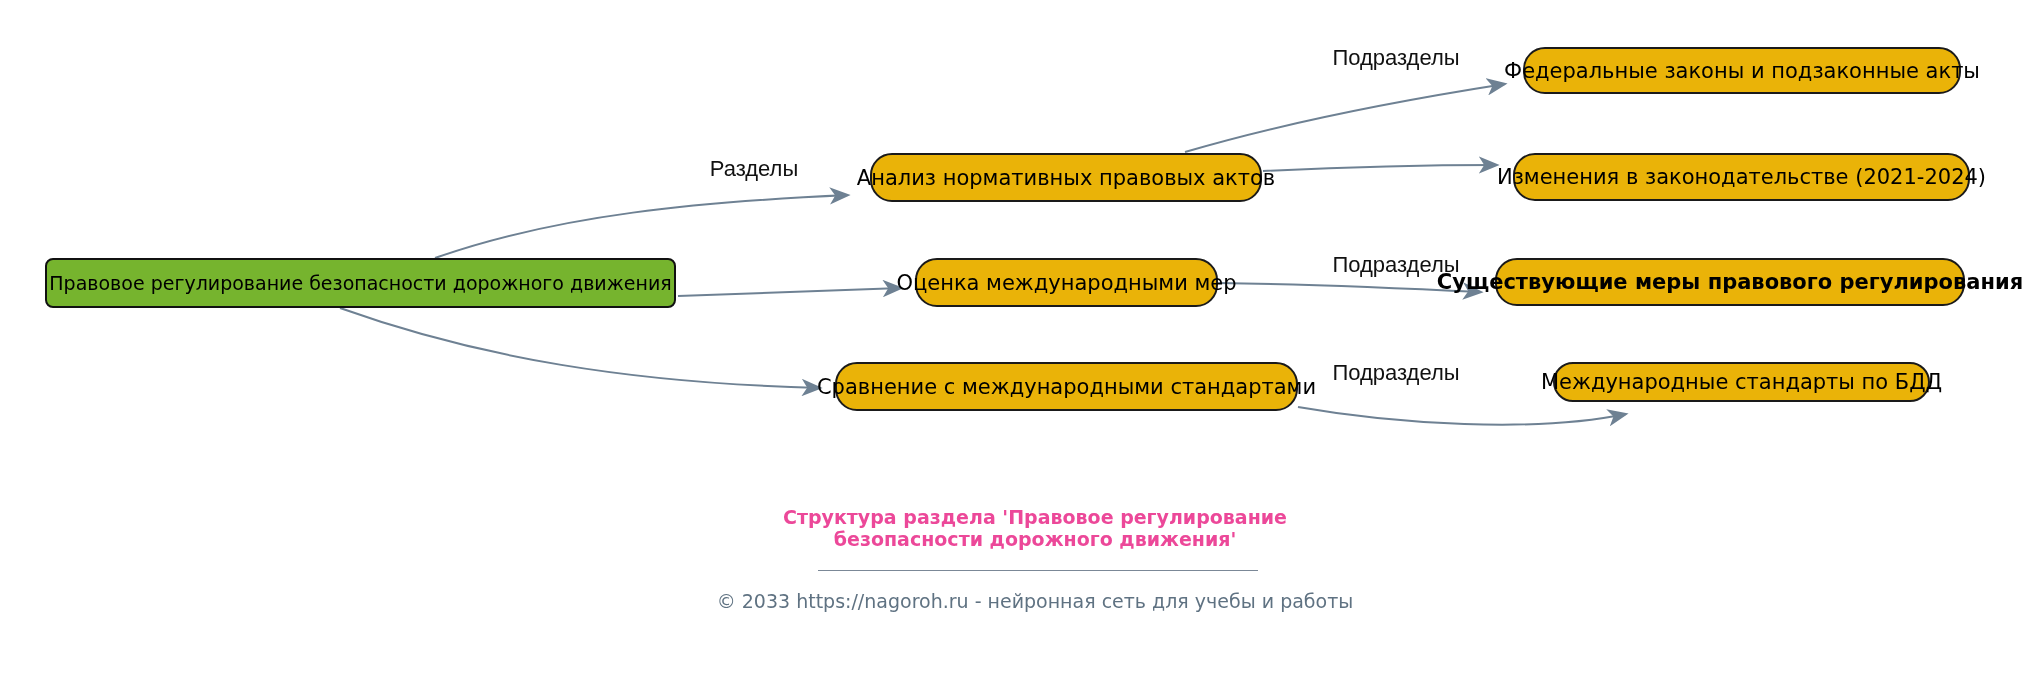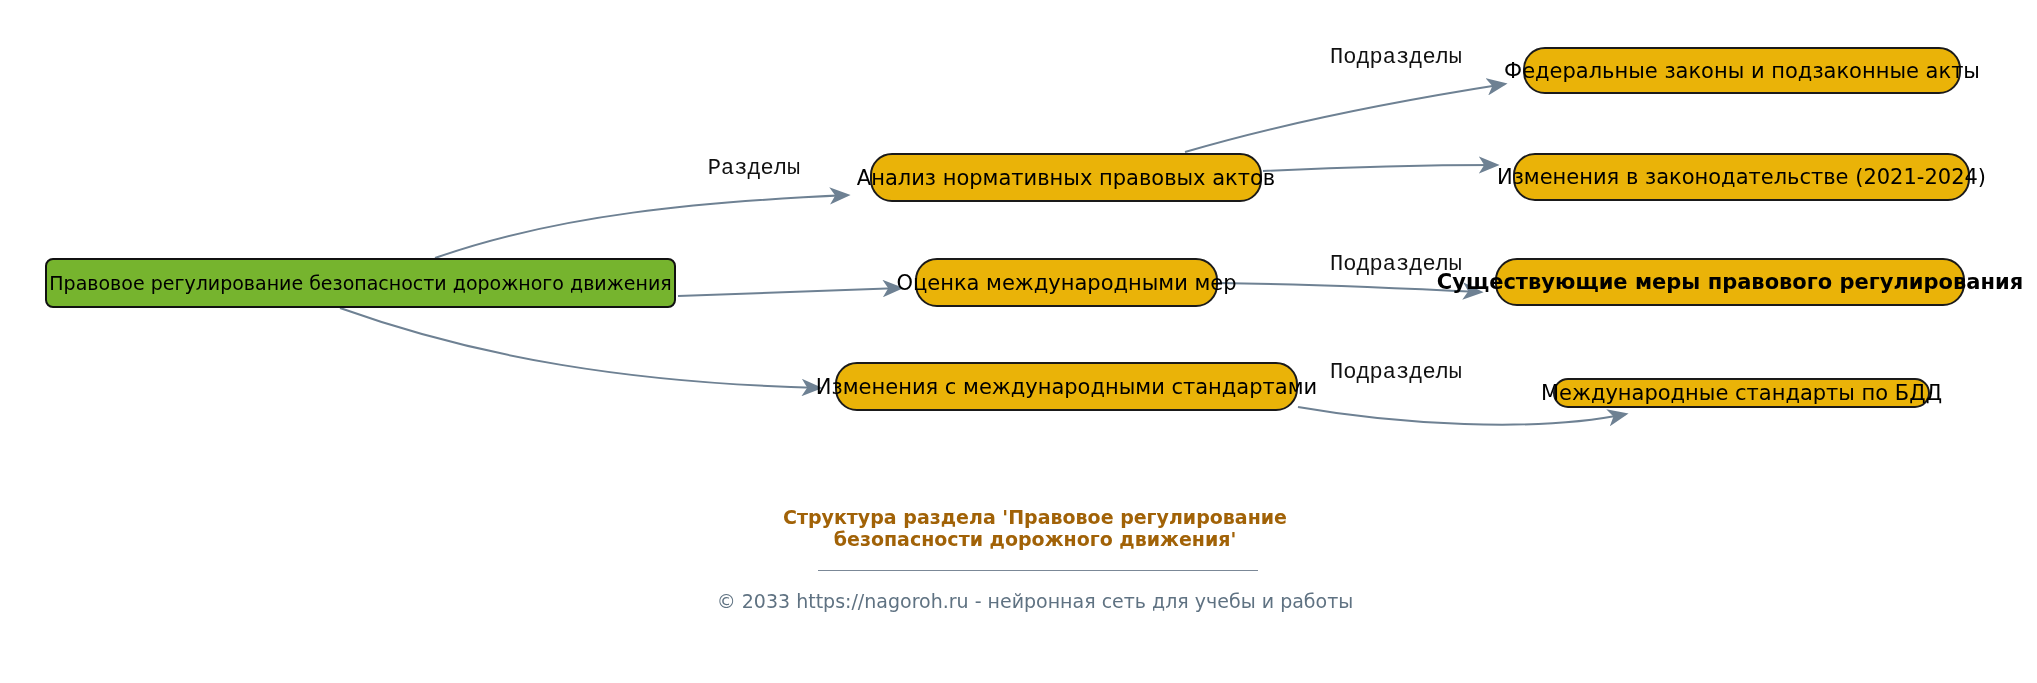--- a/index.html
+++ b/index.html
@@ -40,51 +40,51 @@
     box-sizing: border-box;
   }
   .node.root {
     background: #76b42e;
     border: 2.5px solid #111111;
     border-radius: 8px;
     font-size: 19px;
   }
   .edge-label {
     position: absolute;
-    font-family: Liberation Mono, monospace;
+    font-family: Liberation Sans, sans-serif;
     font-size: 22px;
     color: #111111;
     text-align: center;
     white-space: nowrap;
   }
   
   .n-root       { left: 45px;   top: 258px; width: 631px; height: 50px; }
   .n-analysis   { left: 870px;  top: 153px; width: 392px; height: 49px; }
   .n-evaluation { left: 915px;  top: 258px; width: 303px; height: 49px; }
   .n-comparison { left: 835px;  top: 362px; width: 463px; height: 49px; }
   .n-federal    { left: 1523px; top: 47px;  width: 438px; height: 47px; }
   .n-changes    { left: 1513px; top: 153px; width: 457px; height: 48px; }
   .n-existing   { left: 1495px; top: 258px; width: 470px; height: 48px; font-weight: bold; }
-  .n-intl       { left: 1553px; top: 362px; width: 377px; height: 30px; margin-top: 16px; }
+  .n-intl       { left: 1553px; top: 362px; width: 377px; height: 40px; }
   
   .l-sections        { left: 694px;  top: 156px; width: 120px; }
   .l-subsections-top { left: 1330px; top: 45px;  width: 132px; }
   .l-subsections-mid { left: 1330px; top: 252px; width: 132px; }
   .l-subsections-bot { left: 1330px; top: 360px; width: 132px; }
   
   .caption {
     position: absolute;
     left: 735px;
     top: 506px;
     width: 600px;
     text-align: center;
     font-weight: bold;
     font-size: 19px;
     line-height: 22px;
-    color: #a16207;
+    color: #ec4899;
   }
   .separator {
     position: absolute;
     left: 818px;
     top: 570px;
     width: 440px;
     height: 0;
     border-top: 1.5px solid #7b8897;
   }
   .footer {
@@ -121,21 +121,21 @@
     <span>Правовое регулирование безопасности дорожного движения</span>
   </div>
 
   <div class="node n-analysis">
     <span>Анализ нормативных правовых актов</span>
   </div>
   <div class="node n-evaluation">
     <span>Оценка международными мер</span>
   </div>
   <div class="node n-comparison">
-    <span>Изменения с международными стандартами</span>
+    <span>Сравнение с международными стандартами</span>
   </div>
 
   <div class="node n-federal">
     <span>Федеральные законы и подзаконные акты</span>
   </div>
   <div class="node n-changes">
     <span>Изменения в законодательстве (2021-2024)</span>
   </div>
   <div class="node n-existing">
     <span>Существующие меры правового регулирования</span>

